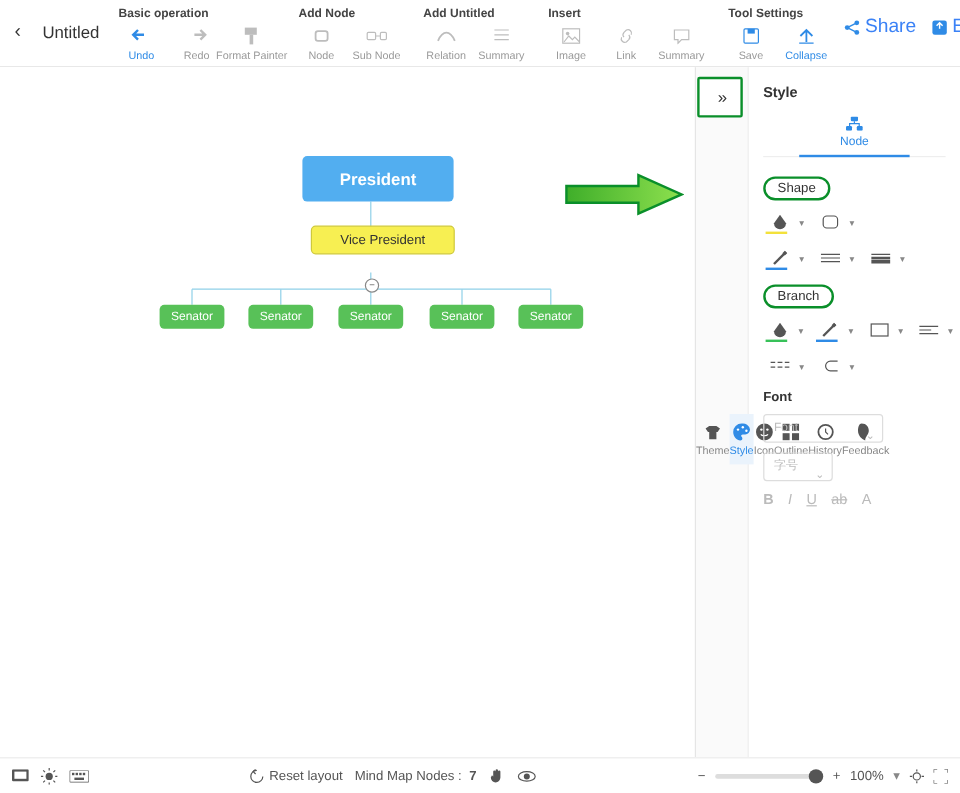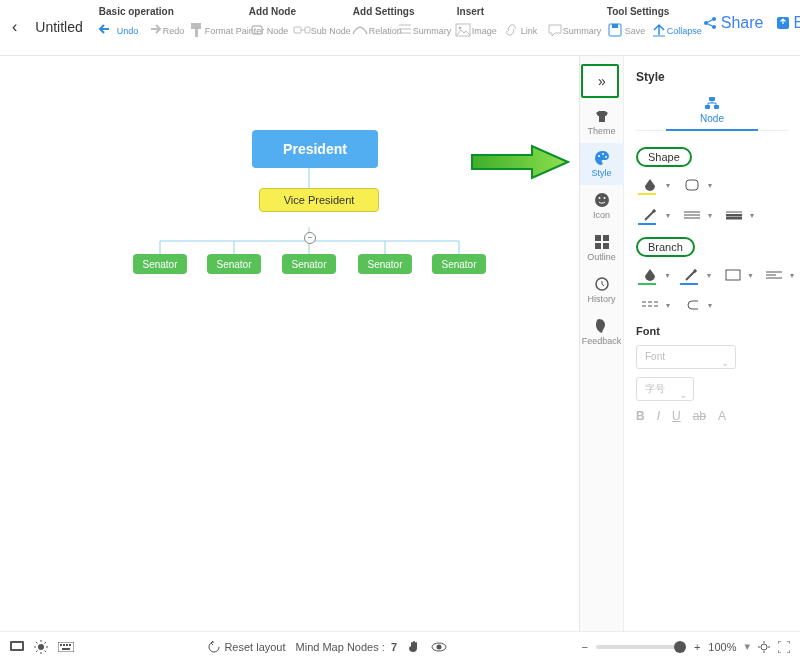--- a/index.html
+++ b/index.html
@@ -5,39 +5,39 @@
 *{box-sizing:border-box;margin:0;padding:0;font-family:Arial,Helvetica,sans-serif}
 body{width:800px;height:661px;background:#fff;overflow:hidden;position:relative;font-size:11px;color:#555}
 .top{height:56px;border-bottom:1px solid #e8e8e8;display:flex;align-items:flex-start}
 .titleblk{width:130px;display:flex;align-items:center;padding:18px 8px 0 12px}
 .back{font-size:16px;color:#333;margin-right:18px}
 .title{font-size:14px;color:#333}
 .groups{display:flex;flex:1}
 .grp{padding:4px 10px 0 6px;border-right:0}
 .ghdr{font-size:10px;color:#444;font-weight:bold;margin:2px 0 4px 2px;white-space:nowrap}
 .gbtns{display:flex;gap:4px}
-.tbtn{display:flex;align-items:center;width:42px}
+.tbtn{display:flex;flex-direction:column;align-items:center;width:42px}
 .tbtn .ic{width:20px;height:18px;display:flex;align-items:center;justify-content:center}
 .tbtn .lb{font-size:9px;color:#9a9a9a;margin-top:2px;white-space:nowrap}
 .tbtn.act .lb{color:#2f8be6}
 .spacer{flex:1}
 .share{display:flex;align-items:center;gap:12px;padding:14px 10px 0 0}
 .share .it{display:flex;align-items:center;gap:4px;font-size:16px;color:#3b82f6}
 .main{position:relative;height:575px}
 .canvas{position:absolute;left:0;top:0;right:221px;bottom:0;background:#fff}
 .node{position:absolute;border-radius:4px;display:flex;align-items:center;justify-content:center;font-size:12px;color:#fff}
 .n-pres{left:252px;top:74px;width:126px;height:38px;background:#52aef0;font-weight:bold;font-size:14px}
 .n-vp{left:259px;top:132px;width:120px;height:24px;background:#f7ef52;color:#333;font-size:11px;border:1px solid #cfc93a}
 .n-sen{width:54px;height:20px;background:#58c158;color:#fff;font-size:10px}
 .svgc{position:absolute;left:0;top:0;width:100%;height:100%}
 .collapse{position:absolute;left:304px;top:176px;width:12px;height:12px;border:1px solid #888;border-radius:50%;background:#fff;font-size:8px;line-height:10px;text-align:center;color:#555}
 .arrow{position:absolute;left:470px;top:88px}
 
 .side{position:absolute;right:0;top:0;width:221px;height:100%;border-left:1px solid #e5e5e5;background:#fff;display:flex}
-.tabs{width:44px;border-right:1px solid #eee;background:#fafafa;display:flex;flex-direction:column;align-items:center;padding-top:45px}
+.tabs{width:44px;border-right:1px solid #eee;background:#fafafa;display:flex;flex-direction:row;align-items:center;padding-top:45px}
 .tabs .titem{width:44px;padding:7px 0;text-align:center;font-size:9px;color:#888;cursor:pointer}
 .tabs .titem.sel{background:#eaf3fc;color:#2f8be6}
 .tabs .tic{width:16px;height:16px;margin:0 auto 2px;display:flex;align-items:center;justify-content:center}
 .chev{position:absolute;left:1px;top:8px;width:38px;height:34px;border:2px solid #0a8f2a;background:#fff;display:flex;align-items:center;justify-content:center;font-size:14px;letter-spacing:-4px;color:#333;border-radius:2px}
 .panel{flex:1;padding:10px 12px;overflow:hidden}
 .ptitle{font-size:12px;font-weight:bold;color:#333;margin:4px 0 12px}
 .ptabs{display:flex;border-bottom:1px solid #eee;margin-bottom:14px}
 .ptabs .pt{flex:1;text-align:center;padding:0 0 6px;font-size:10px;color:#888;position:relative;cursor:pointer}
 .ptabs .pt.sel{color:#2f8be6}
 .ptabs .pt.sel::after{content:"";position:absolute;left:20%;right:20%;bottom:-1px;height:2px;background:#2f8be6}
@@ -115,21 +115,21 @@
                 <rect x="1" y="4" width="7" height="6" rx="1" fill="none" stroke="#bdbdbd"></rect>
                 <rect x="12" y="4" width="5" height="6" rx="1" fill="none" stroke="#bdbdbd"></rect>
                 <path d="M8 7h4" stroke="#bdbdbd"></path>
               </svg>
             </div>
             <div class="lb">Sub Node</div>
           </div>
         </div>
       </div>
       <div class="grp">
-        <div class="ghdr">Add Settings</div>
+        <div class="ghdr">Add Untitled</div>
         <div class="gbtns">
           <div class="tbtn">
             <div class="ic">
               <svg width="18" height="14">
                 <path d="M2 11C6 2 12 2 16 11" fill="none" stroke="#bdbdbd" stroke-width="1.5"></path>
               </svg>
             </div>
             <div class="lb">Relation</div>
           </div>
           <div class="tbtn">

